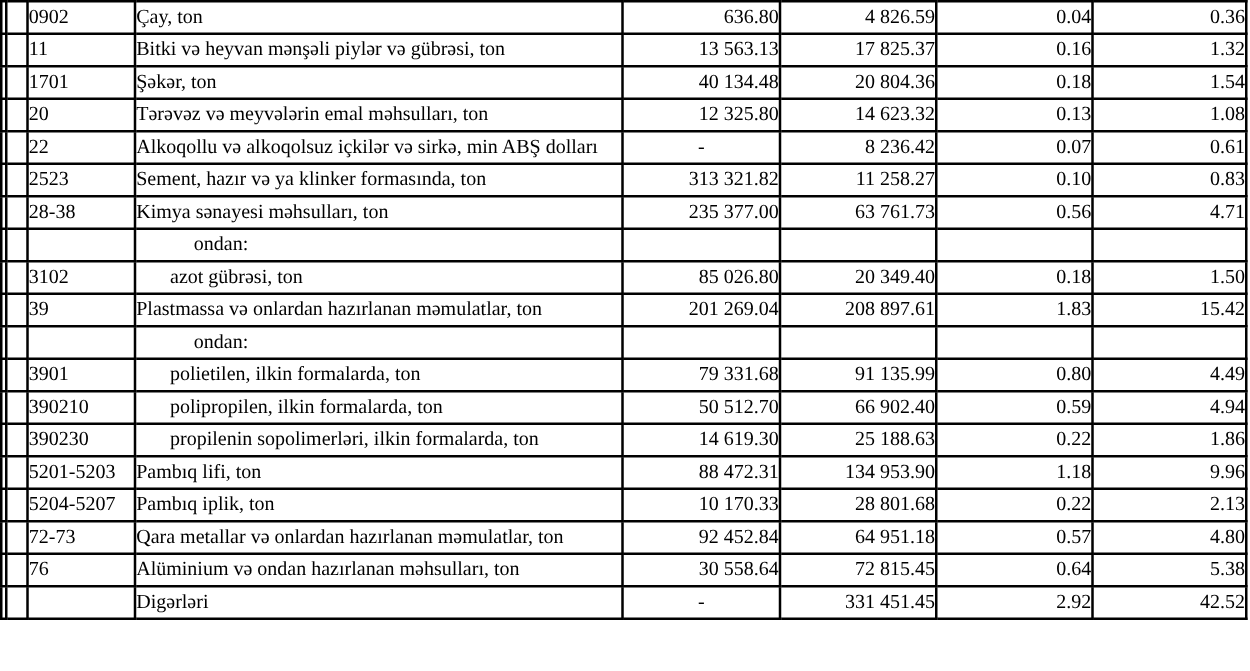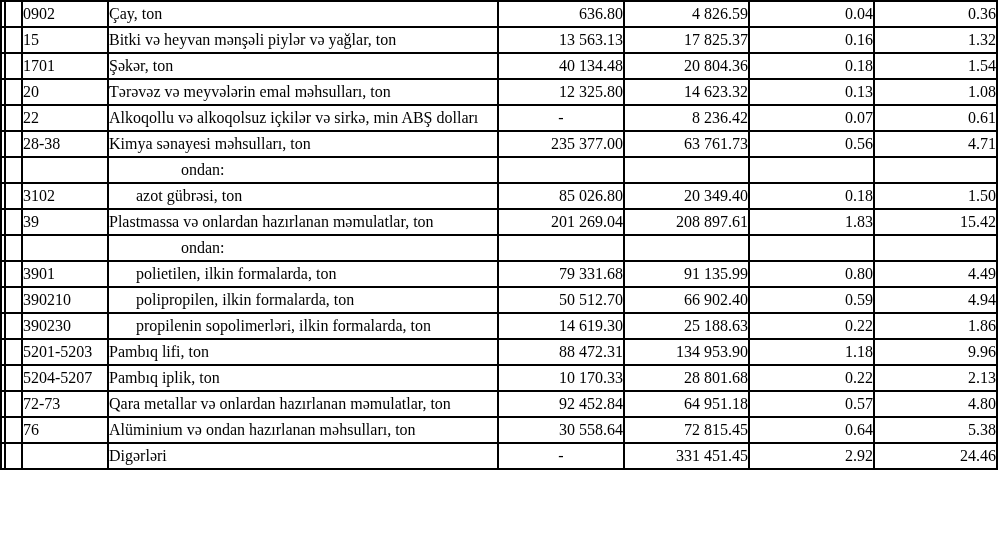--- a/index.html
+++ b/index.html
@@ -28,21 +28,21 @@
     font-size: 16px;
     line-height: 1.1;
     vertical-align: middle;
     white-space: nowrap;
     overflow: hidden;
   }
   td.c-sliver { border-left: none; }
   td.c-code { padding-left: 5px; }
   td.c-desc { padding-left: 4px; font-family: Liberation Serif, serif; }
   td.c-desc.indent-1 { padding-left: 27px; margin-top: 15px; }
-  td.c-desc.indent-2 { padding-left: 72px; }
+  td.c-desc.indent-2 { padding-left: 46px; }
   td.c-num { text-align: right; padding-right: 13px; }
   td.c-num.dash { text-align: center; padding-right: 0; }
 </style>
 </head>
 <body>
 
 <div class="page">
   <table class="data-table">
     <colgroup>
       <col style="width:4px">
@@ -61,22 +61,22 @@
     <td class="c-code">0902</td>
     <td class="c-desc">Çay, ton</td>
     <td class="c-num">636.80</td>
     <td class="c-num">4 826.59</td>
     <td class="c-num">0.04</td>
     <td class="c-num">0.36</td>
   </tr>
         <tr>
     <td class="c-sliver"></td>
     <td class="c-empty"></td>
-    <td class="c-code">15</td>
-    <td class="c-desc">Bitki və heyvan mənşəli piylər və yağlar, ton</td>
+    <td class="c-code">11</td>
+    <td class="c-desc">Bitki və heyvan mənşəli piylər və gübrəsi, ton</td>
     <td class="c-num">13 563.13</td>
     <td class="c-num">17 825.37</td>
     <td class="c-num">0.16</td>
     <td class="c-num">1.32</td>
   </tr>
         <tr>
     <td class="c-sliver"></td>
     <td class="c-empty"></td>
     <td class="c-code">1701</td>
     <td class="c-desc">Şəkər, ton</td>
@@ -101,20 +101,30 @@
     <td class="c-code">22</td>
     <td class="c-desc">Alkoqollu və alkoqolsuz içkilər və sirkə, min ABŞ dolları</td>
     <td class="c-num dash">-</td>
     <td class="c-num">8 236.42</td>
     <td class="c-num">0.07</td>
     <td class="c-num">0.61</td>
   </tr>
         <tr>
     <td class="c-sliver"></td>
     <td class="c-empty"></td>
+    <td class="c-code">2523</td>
+    <td class="c-desc">Sement, hazır və ya klinker formasında, ton</td>
+    <td class="c-num">313 321.82</td>
+    <td class="c-num">11 258.27</td>
+    <td class="c-num">0.10</td>
+    <td class="c-num">0.83</td>
+  </tr>
+        <tr>
+    <td class="c-sliver"></td>
+    <td class="c-empty"></td>
     <td class="c-code">28-38</td>
     <td class="c-desc">Kimya sənayesi məhsulları, ton</td>
     <td class="c-num">235 377.00</td>
     <td class="c-num">63 761.73</td>
     <td class="c-num">0.56</td>
     <td class="c-num">4.71</td>
   </tr>
         <tr>
     <td class="c-sliver"></td>
     <td class="c-empty"></td>
@@ -226,17 +236,17 @@
     <td class="c-num">5.38</td>
   </tr>
         <tr>
     <td class="c-sliver"></td>
     <td class="c-empty"></td>
     <td class="c-code"></td>
     <td class="c-desc">Digərləri</td>
     <td class="c-num dash">-</td>
     <td class="c-num">331 451.45</td>
     <td class="c-num">2.92</td>
-    <td class="c-num">24.46</td>
+    <td class="c-num">42.52</td>
   </tr>
       </tbody>
   </table>
 </div>
 
 </body></html>

